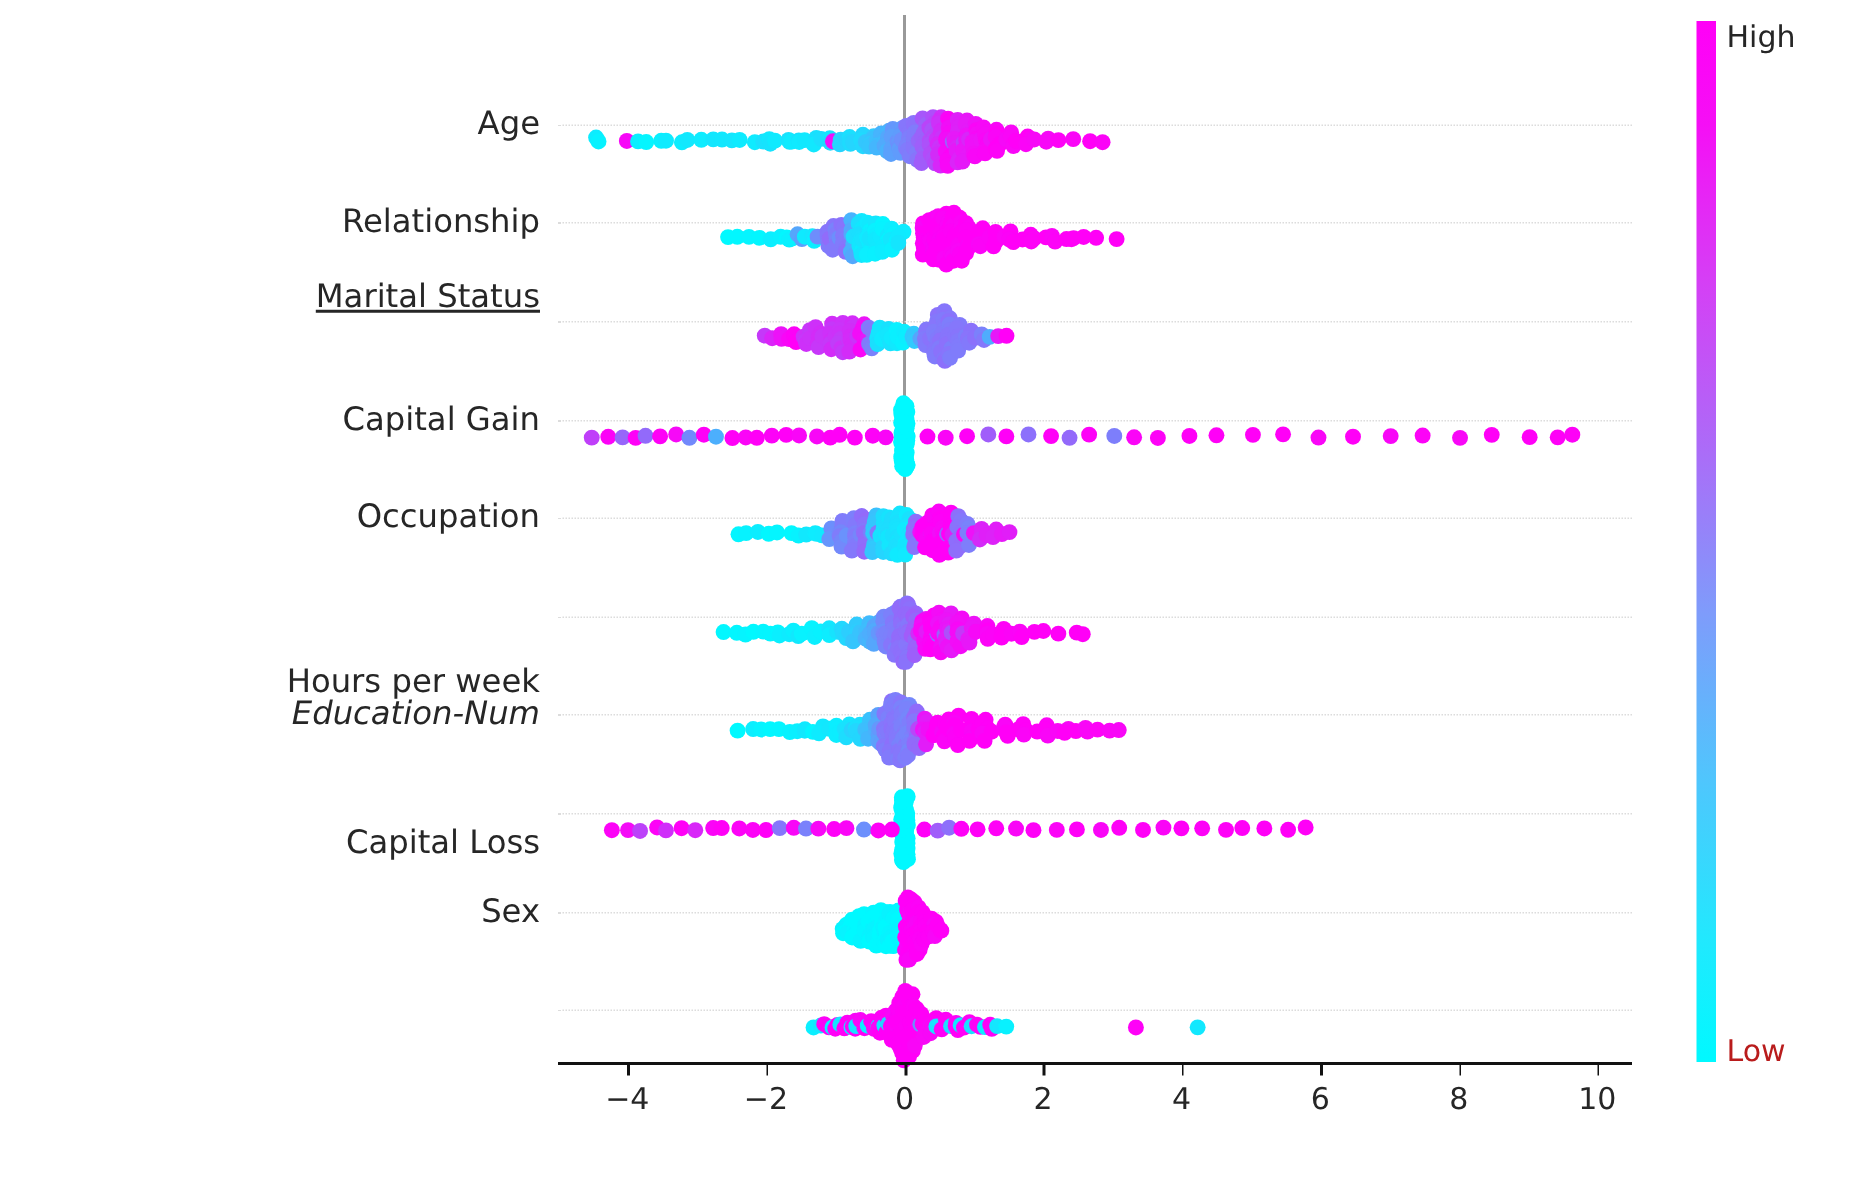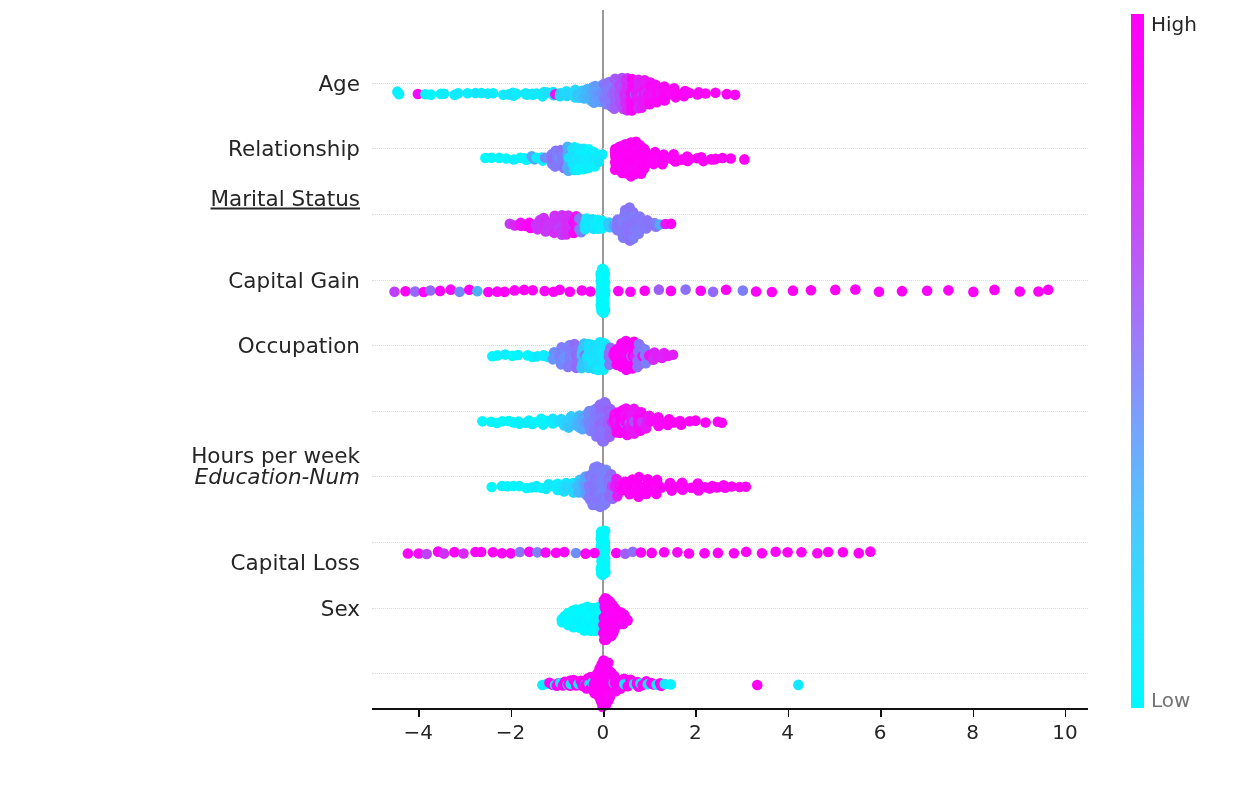--- a/index.html
+++ b/index.html
@@ -30,21 +30,21 @@
               font-size:20px;color:#262626;}
   #xtitle{position:absolute;left:372px;top:745px;width:716px;text-align:center;
           font-size:22px;color:#262626;}
 
   
   #colorbar-wrap{position:absolute;left:1131px;top:14px;width:104px;height:694px;}
   #colorbar{position:absolute;left:0;top:0;width:13px;height:694px;
             background:linear-gradient(to bottom,#ff00f7 0%,#f50ff5 10%,#d53ff5 25%,
                        #a96ef8 42%,#7e9cfb 57%,#4fc6fd 73%,#22e8fe 88%,#00f9ff 100%);}
   #cb-high{position:absolute;left:20px;top:-2px;font-size:20px;color:#262626;}
-  #cb-low{position:absolute;left:20px;bottom:-4px;font-size:20px;color:#737373;}
+  #cb-low{position:absolute;left:20px;bottom:-4px;font-size:20px;color:#b91c1c;}
   svg{display:block;overflow:visible;}
 </style>
 </head>
 <body>
 
 <div id="root">
 
   <div id="ylabels">
       <div class="ylabel" style="top: 30.8px;">Age</div>
       <div class="ylabel" style="top: 96.4px;">Relationship</div>

